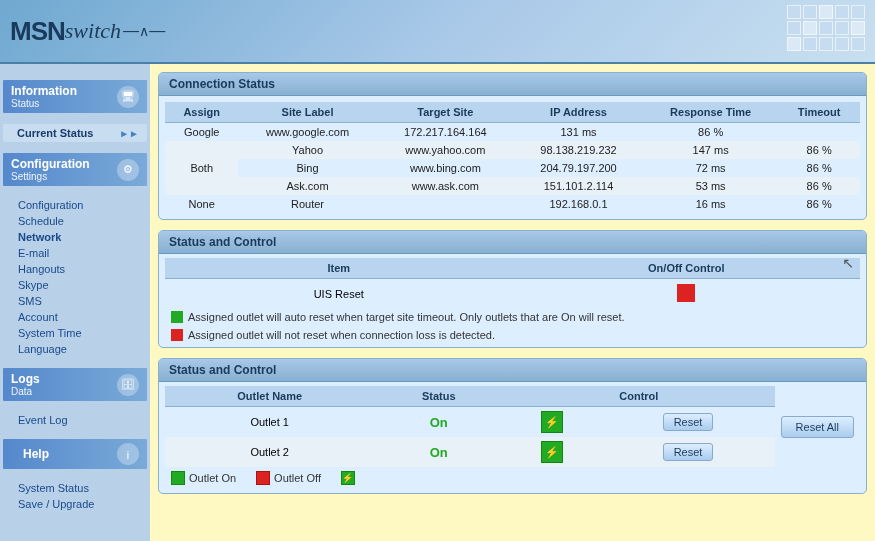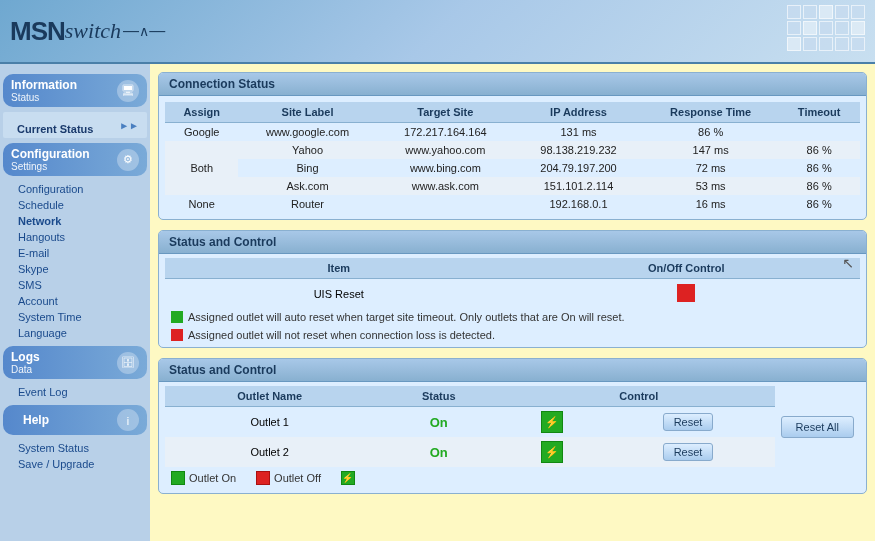--- a/index.html
+++ b/index.html
@@ -71,22 +71,22 @@
       flex-shrink: 0;
     }
     .sidebar-section {
       margin-bottom: 2px;
     }
     .sidebar-header {
       display: flex;
       align-items: center;
       padding: 4px 8px;
       cursor: pointer;
-      border-radius: 10px;
-      margin: 5px 3px;
+      border-radius: 1px;
+      margin: 11px 3px;
     }
     .sidebar-header.information {
       background: linear-gradient(to right, #5588cc, #7aaad8);
       color: white;
     }
     .sidebar-header.configuration {
       background: linear-gradient(to right, #5588cc, #7aaad8);
       color: white;
     }
     .sidebar-header.logs {
@@ -126,21 +126,20 @@
       padding: 3px 8px 3px 14px;
       background: #c8ddf0;
       margin: 1px 3px;
       border-radius: 2px;
     }
     .current-status-text {
       font-size: 11px;
       font-weight: bold;
       color: #1a3a6c;
       flex: 1;
-      margin-top: 8px;
     }
     .forward-arrows {
       color: #4a7fc0;
       font-size: 10px;
     }
     .sidebar-nav-item {
       padding: 2px 8px 2px 18px;
       color: #1a4a8c;
       font-size: 11px;
       cursor: pointer;
@@ -357,22 +356,22 @@
       <div class="sidebar-header configuration">
         <div class="sidebar-header-text">
           <div class="sidebar-header-title">Configuration</div>
           <div class="sidebar-header-subtitle">Settings</div>
         </div>
         <div class="sidebar-icon">⚙</div>
       </div>
       <div class="sidebar-nav-item">Configuration</div>
       <div class="sidebar-nav-item">Schedule</div>
       <div class="sidebar-nav-item active">Network</div>
+      <div class="sidebar-nav-item">E-mail</div>
       <div class="sidebar-nav-item">Hangouts</div>
-      <div class="sidebar-nav-item">E-mail</div>
       <div class="sidebar-nav-item">Skype</div>
       <div class="sidebar-nav-item">SMS</div>
       <div class="sidebar-nav-item">Account</div>
       <div class="sidebar-nav-item">System Time</div>
       <div class="sidebar-nav-item">Language</div>
     </div>
 
     <div class="sidebar-section">
       <div class="sidebar-header logs">
         <div class="sidebar-header-text">

